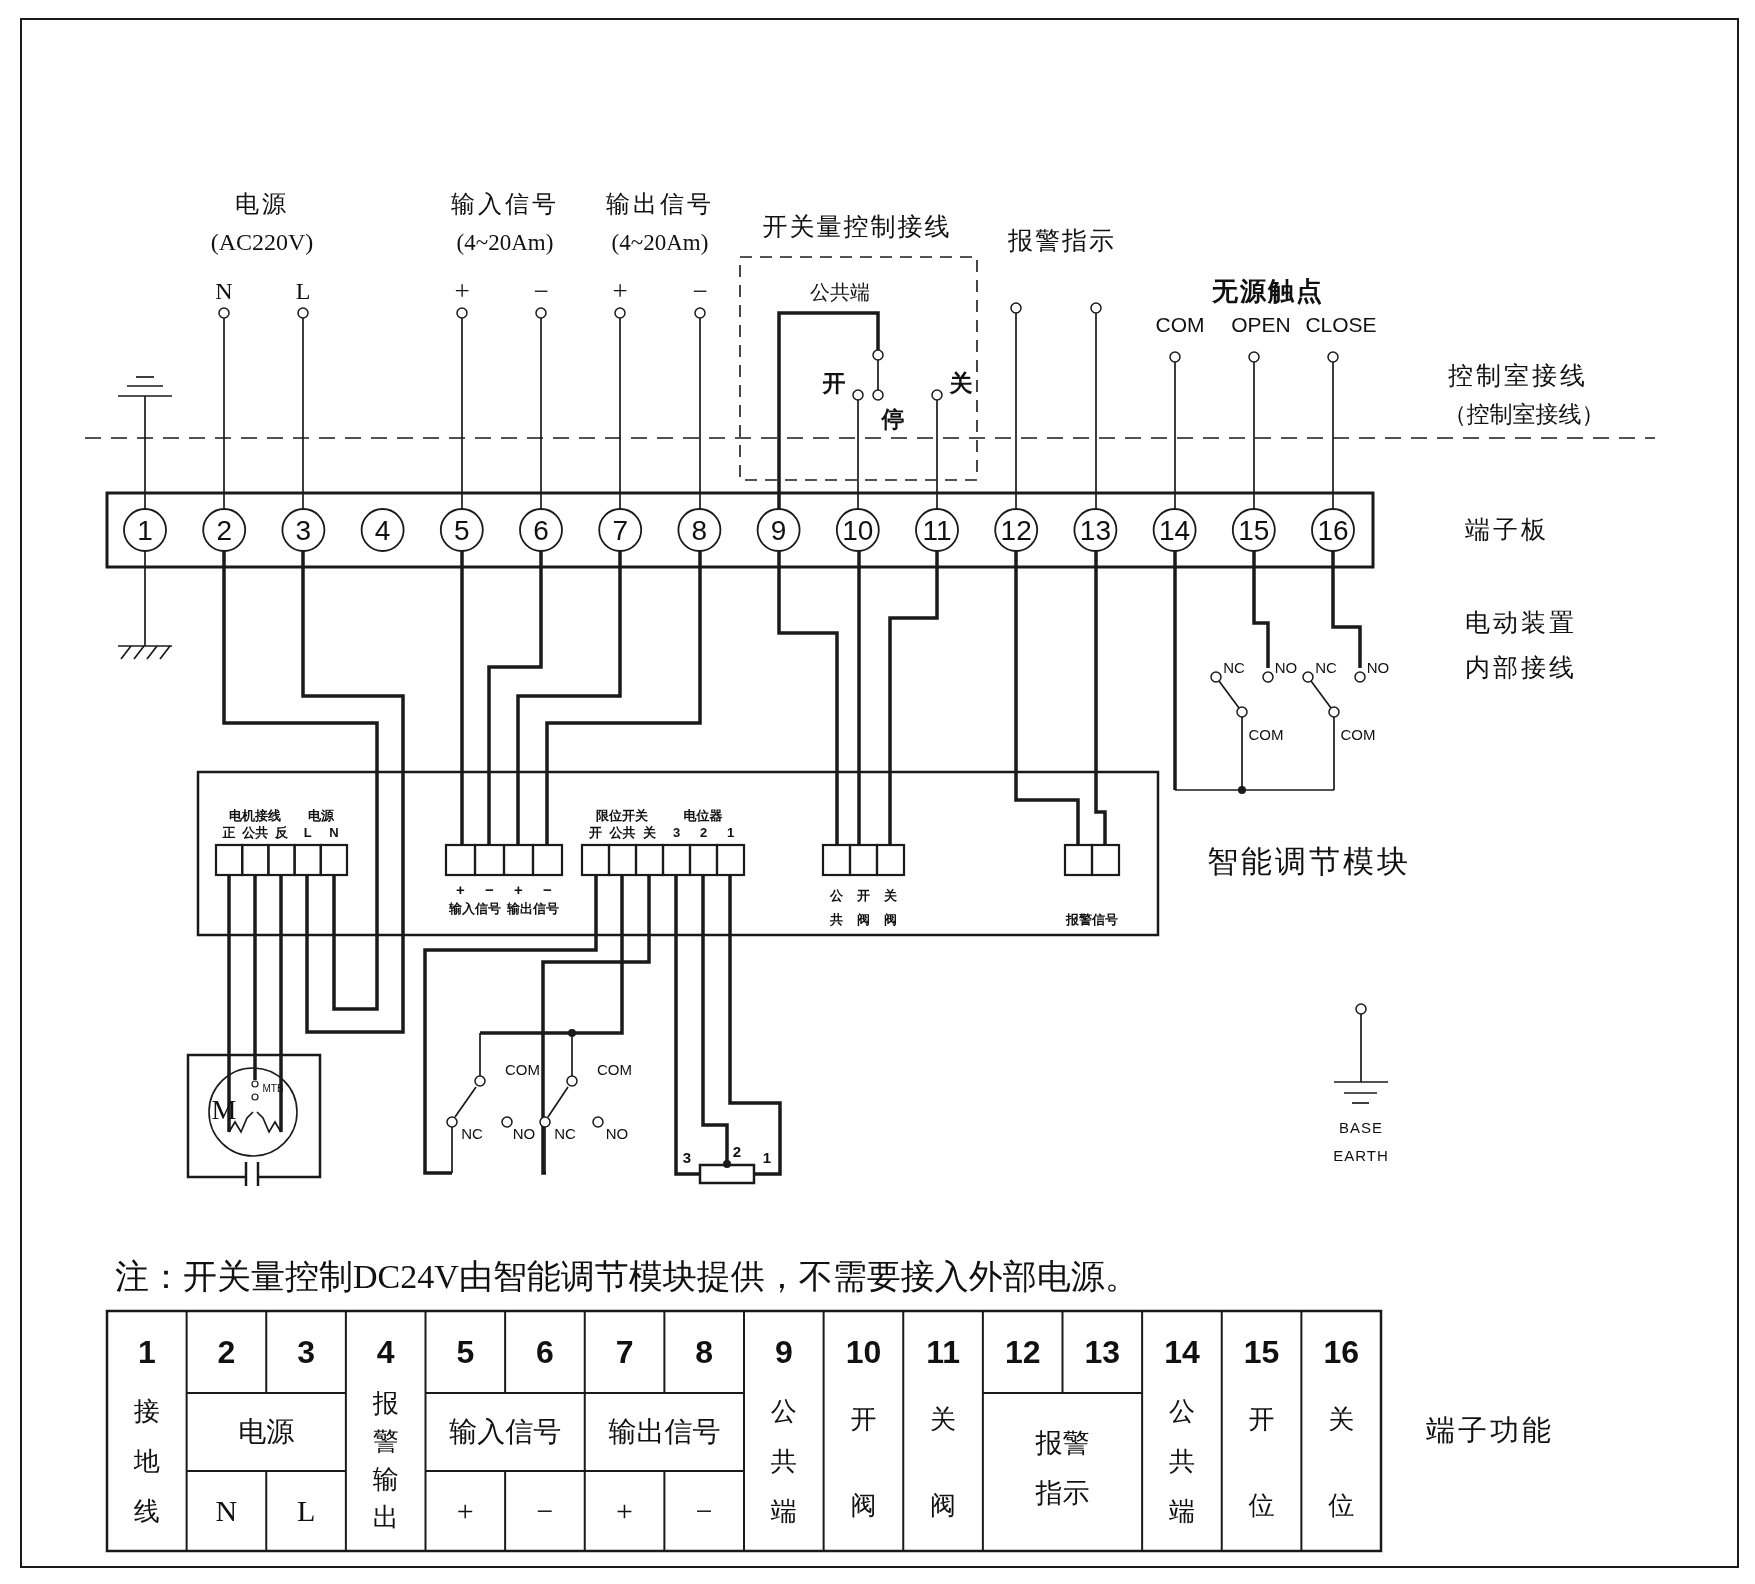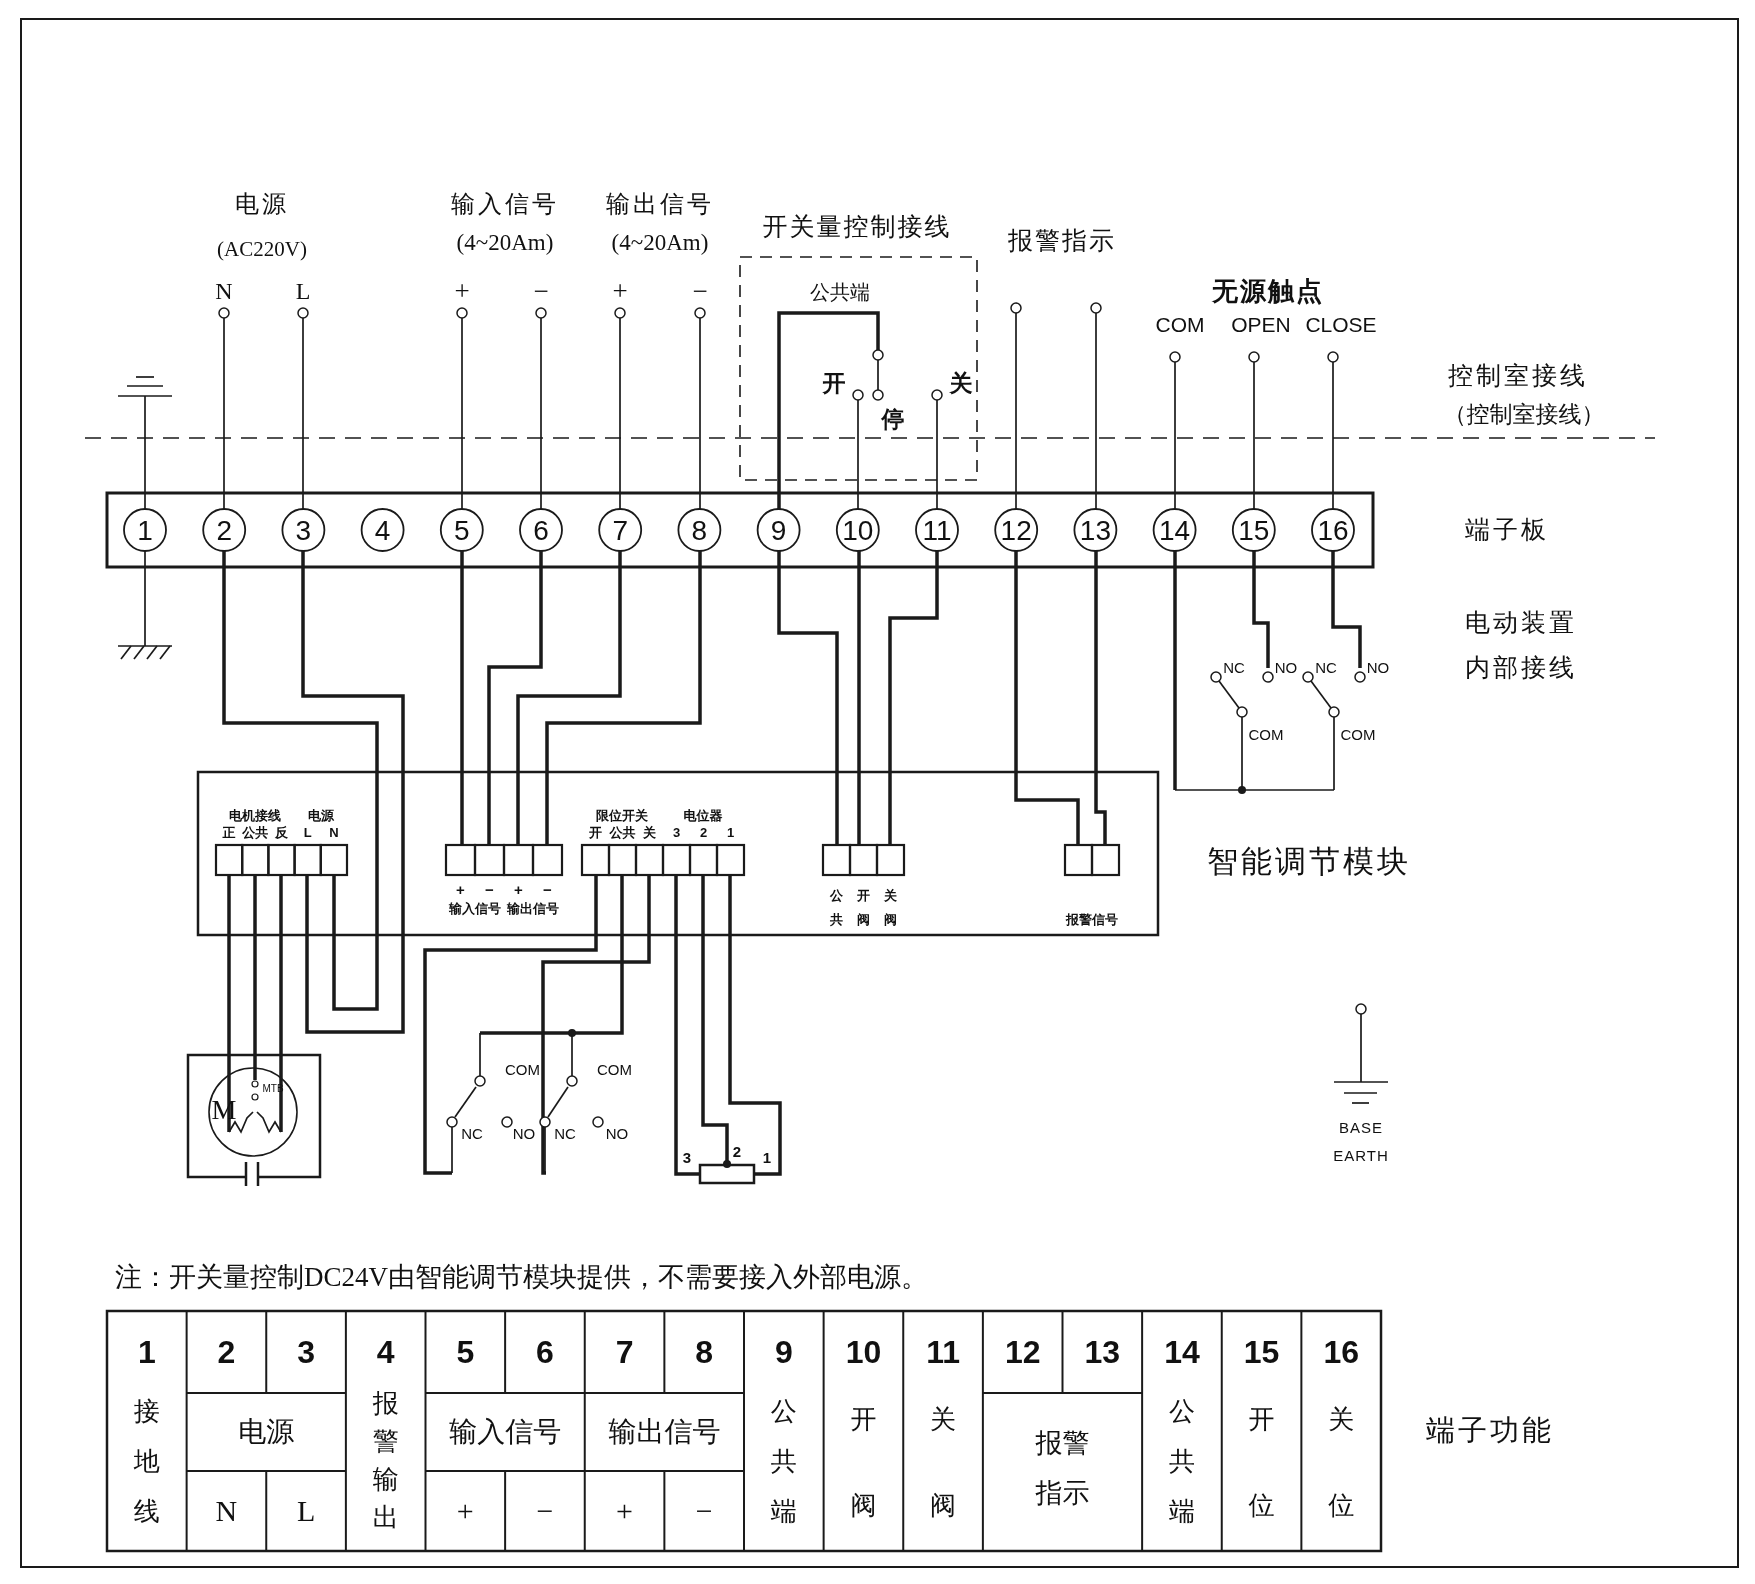--- a/index.html
+++ b/index.html
@@ -187,21 +187,21 @@
       <polyline points="186.625,1471 345.875,1471" fill="none" stroke="#1a1a1a" stroke-width="2"></polyline>
       <polyline points="425.5,1393 584.75,1393" fill="none" stroke="#1a1a1a" stroke-width="2"></polyline>
       <polyline points="425.5,1471 584.75,1471" fill="none" stroke="#1a1a1a" stroke-width="2"></polyline>
       <polyline points="584.75,1393 744,1393" fill="none" stroke="#1a1a1a" stroke-width="2"></polyline>
       <polyline points="584.75,1471 744,1471" fill="none" stroke="#1a1a1a" stroke-width="2"></polyline>
       <polyline points="982.875,1393 1142.125,1393" fill="none" stroke="#1a1a1a" stroke-width="2"></polyline>
     </svg>
 
 
   <div class="lbl" style="left:262px;top:204px;font-size:24px;letter-spacing:3px;">电源</div>
-  <div class="lbl" style="left:262px;top:249px;font-size:21px;">(AC220V)</div>
+  <div class="lbl" style="left:262px;top:242px;font-size:24px;">(AC220V)</div>
   <div class="lbl" style="left:224px;top:291px;font-size:24px;">N</div>
   <div class="lbl" style="left:303px;top:291px;font-size:24px;">L</div>
 
   <div class="lbl" style="left:505px;top:204px;font-size:24px;letter-spacing:3px;">输入信号</div>
   <div class="lbl" style="left:505px;top:242px;font-size:23px;">(4~20Am)</div>
   <div class="lbl" style="left:462px;top:291px;font-size:27px;">+</div>
   <div class="lbl" style="left:541px;top:291px;font-size:27px;">−</div>
 
   <div class="lbl" style="left:660px;top:204px;font-size:24px;letter-spacing:3px;">输出信号</div>
   <div class="lbl" style="left:660px;top:242px;font-size:23px;">(4~20Am)</div>
@@ -222,21 +222,21 @@
   <div class="lbl sans" style="left:1341px;top:324px;font-size:21px;">CLOSE</div>
 
   <div class="lbl" style="left:1518px;top:375px;font-size:25px;letter-spacing:3px;">控制室接线</div>
   <div class="lbl" style="left:1524px;top:414px;font-size:23px;">（控制室接线）</div>
   <div class="lbl" style="left:1507px;top:529px;font-size:25px;letter-spacing:3px;">端子板</div>
   <div class="lbl" style="left:1521px;top:622px;font-size:25px;letter-spacing:3px;">电动装置</div>
   <div class="lbl" style="left:1521px;top:667px;font-size:25px;letter-spacing:3px;">内部接线</div>
   <div class="lbl" style="left:1309px;top:861px;font-size:31px;letter-spacing:3px;">智能调节模块</div>
   <div class="lbl" style="left:1490px;top:1430px;font-size:29px;letter-spacing:3px;text-align:right;">端子功能</div>
 
-  <div class="lbl left" style="left:115px;top:1277px;font-size:27px;font-family:Liberation Serif, serif;">注：开关量控制DC24V由智能调节模块提供，不需要接入外部电源。</div>
+  <div class="lbl left" style="left:115px;top:1277px;font-size:34px;font-family:Liberation Serif, serif;">注：开关量控制DC24V由智能调节模块提供，不需要接入外部电源。</div>
 
   <div class="lbl sans" style="left:1361px;top:1127px;font-size:15px;letter-spacing:1px;">BASE</div>
   <div class="lbl sans" style="left:1361px;top:1155px;font-size:15px;letter-spacing:1px;">EARTH</div>
 
   <div class="lbl sans b" style="left:255px;top:815px;font-size:13px;">电机接线</div>
   <div class="lbl sans b" style="left:321px;top:815px;font-size:13px;">电源</div>
   <div class="lbl sans b" style="left:622px;top:815px;font-size:13px;">限位开关</div>
   <div class="lbl sans b" style="left:703px;top:815px;font-size:13px;">电位器</div>
   <div class="lbl sans b" style="left:475px;top:908px;font-size:13px;">输入信号</div>
   <div class="lbl sans b" style="left:533px;top:908px;font-size:13px;">输出信号</div>

